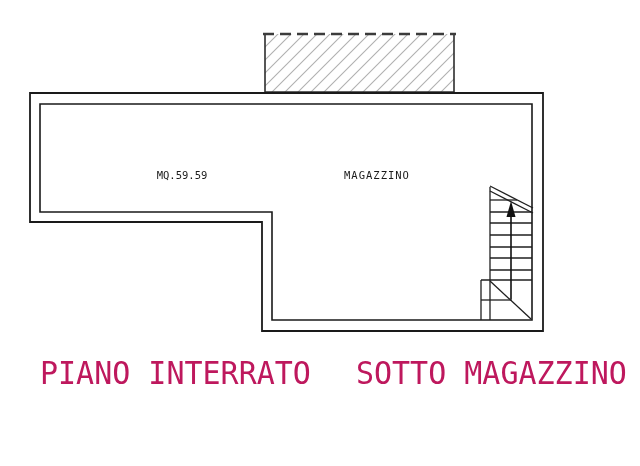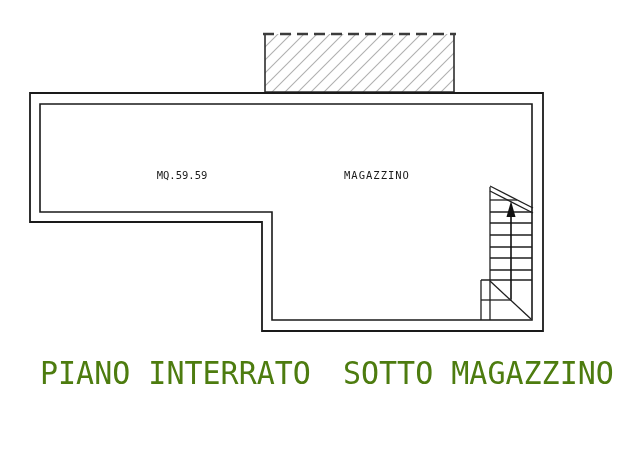--- a/index.html
+++ b/index.html
@@ -18,25 +18,25 @@
   .plan-svg {
     position: absolute;
     left: 0;
     top: 0;
   }
   .plan-title {
     position: absolute;
     left: 40px;
     top: 358px;
     display: flex;
-    gap: 32px;
+    gap: 45px;
     font-size: 30px;
     font-weight: 400;
     letter-spacing: 0px;
-    color: #4d7c0f;
+    color: #be185d;
     white-space: pre;
     line-height: 1;
   }
   .plan-title span {
     display: inline-block;
     transform: scaleY(1.05);
     transform-origin: top left;
   }
   svg text {
     font-family: "DejaVu Sans Mono", "Liberation Mono", monospace;

